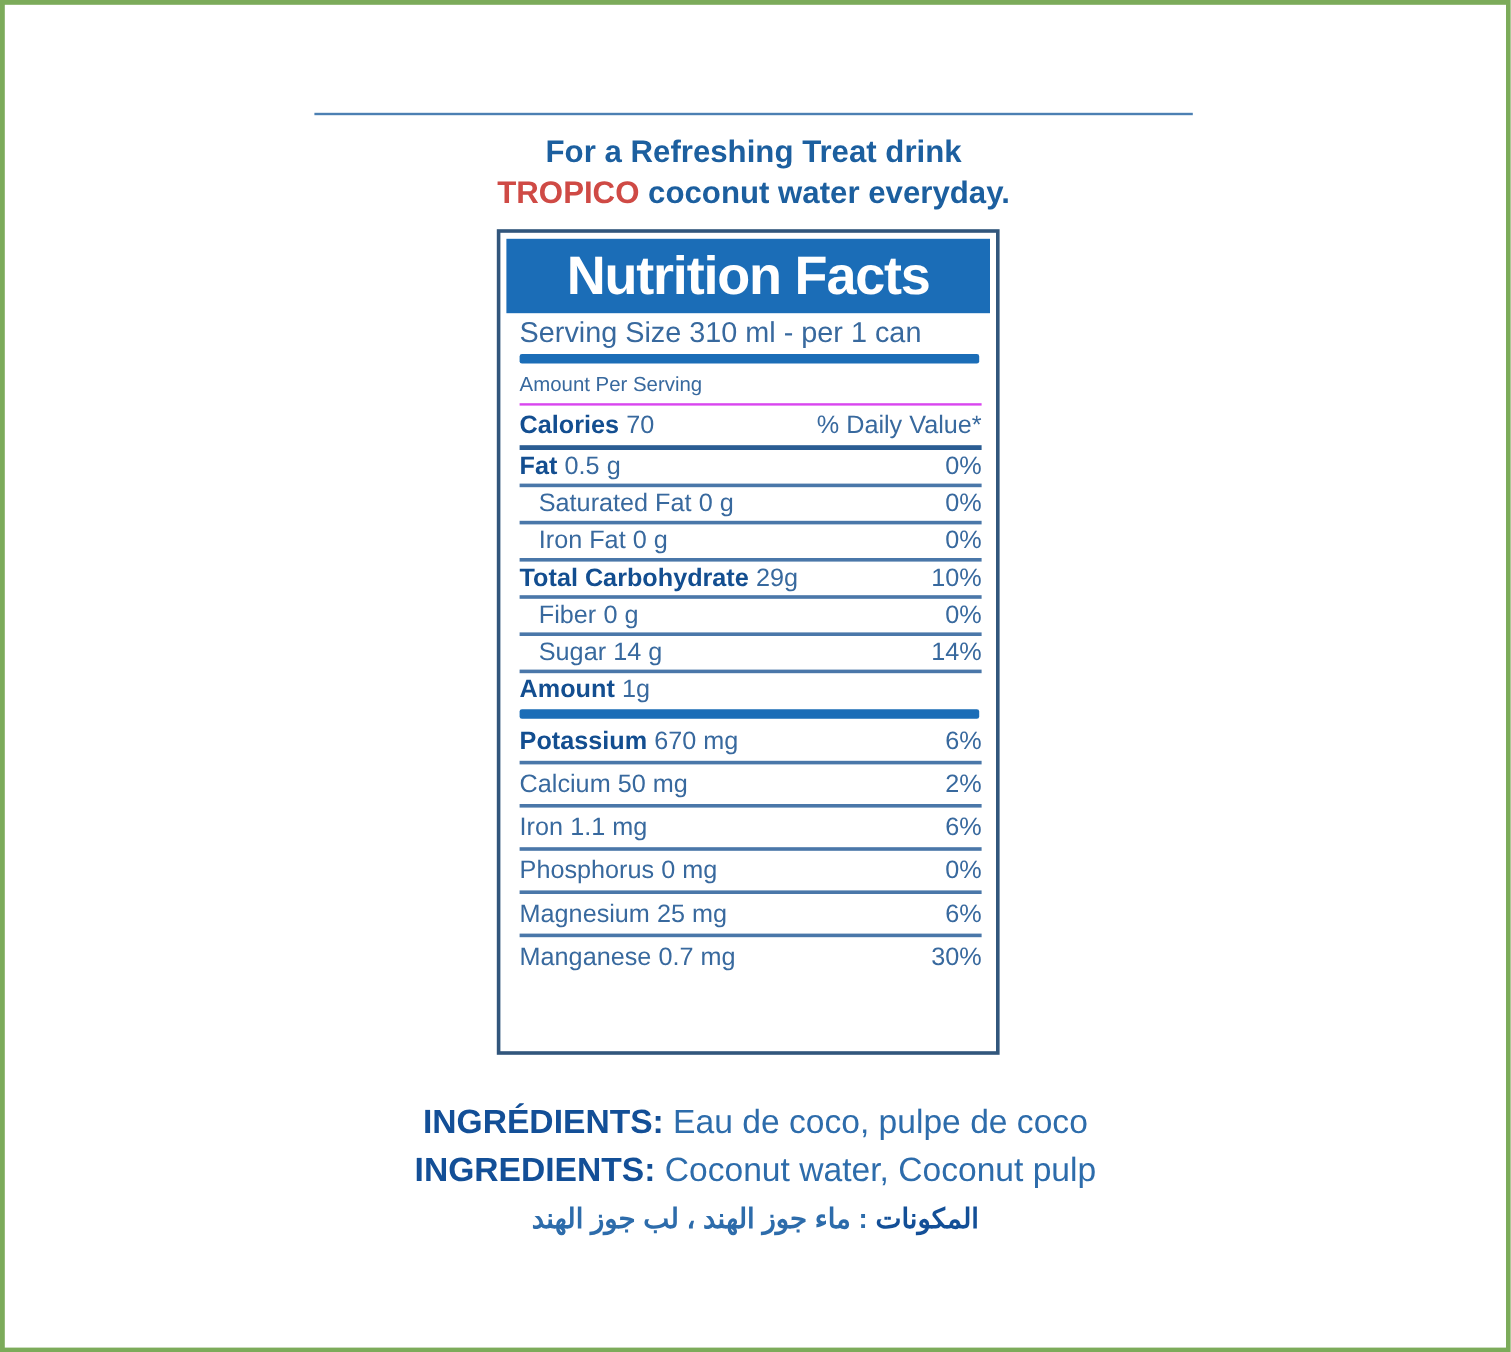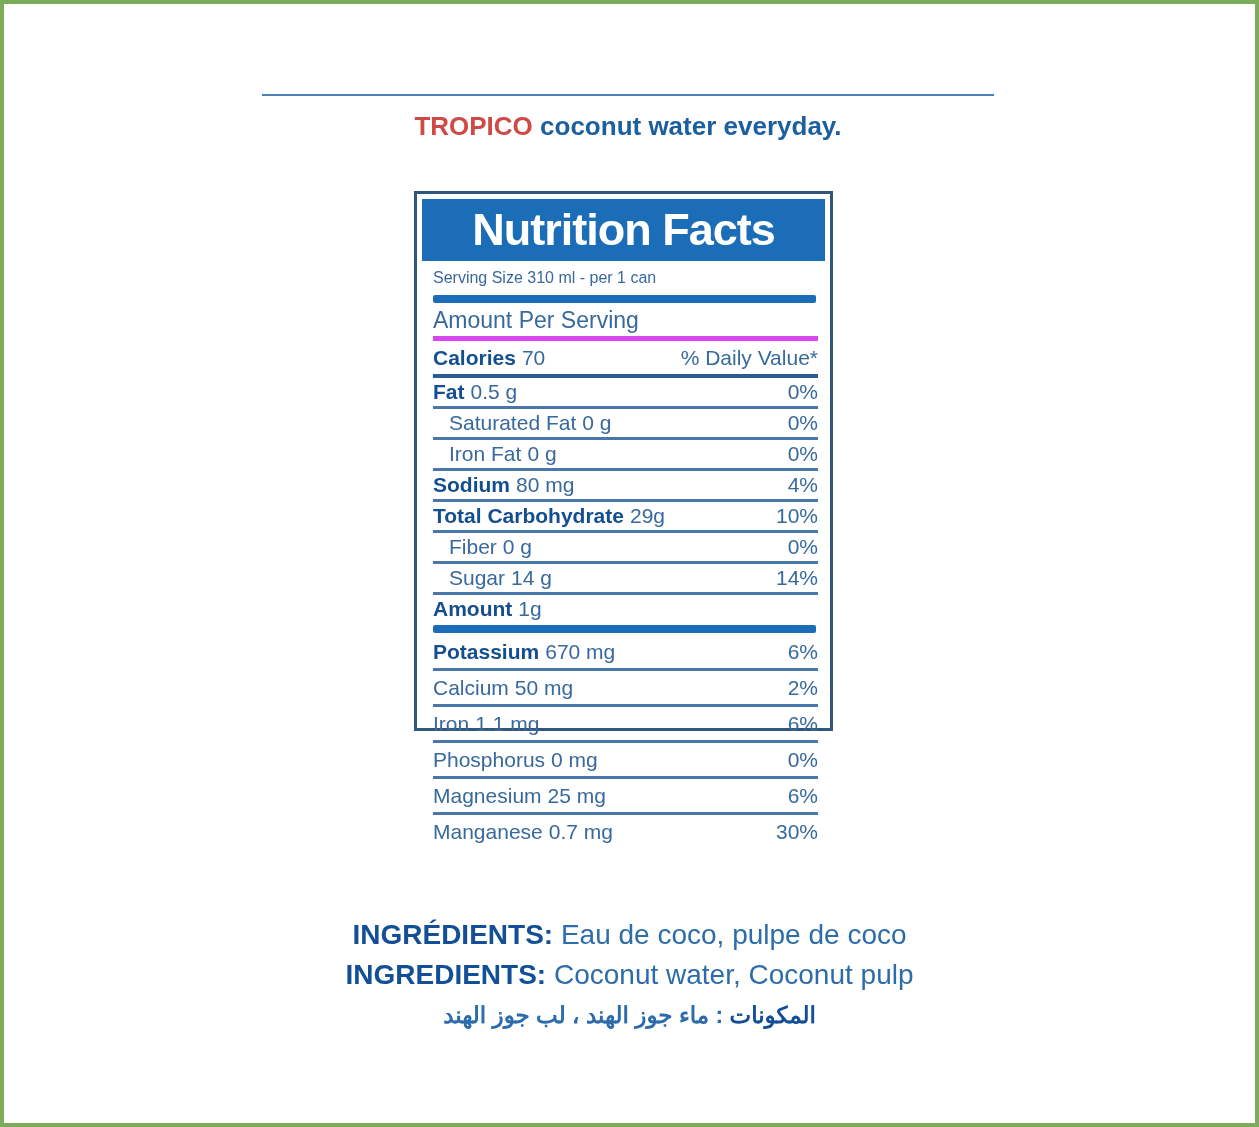--- a/index.html
+++ b/index.html
@@ -30,21 +30,21 @@
     font-weight: bold;
     font-size: 26px;
     line-height: 34px;
   }
   .brand-red { color: #cf4a45; }
 
   
   .nfbox {
     position: absolute;
     left: 410px; top: 187px;
-    width: 419px; height: 540px;
+    width: 419px; height: 688px;
     box-sizing: border-box;
     border: 3px solid #31567c;
     background: #ffffff;
   }
   .nfheader {
     margin: 5px 5px 0 5px;
     height: 62px;
     background: #1b6db7;
     color: #ffffff;
     display: flex;
@@ -57,34 +57,34 @@
   }
   .nfbody {
     padding: 0 12px 0 16px;
     color: #38699e;
     font-size: 21px;
   }
   .serving-row {
     height: 34px;
     display: flex;
     align-items: center;
-    font-size: 16px;
+    font-size: 24px;
   }
   .thickbar {
     height: 8px;
     margin: 0 2px 2px 0;
     background: #1b6db7;
     border-radius: 2px;
   }
   .aps-row {
     height: 31px;
     display: flex;
     align-items: center;
-    border-bottom: 5px solid #d946ef;
-    font-size: 23px;
+    border-bottom: 2px solid #d946ef;
+    font-size: 17px;
   }
   .cal-row {
     height: 33px;
     display: flex;
     align-items: center;
     justify-content: space-between;
     border-bottom: 4px solid #2a5d93;
   }
   .bold { font-weight: bold; color: #134e90; }
   .namt { margin-left: 6px; }
@@ -117,20 +117,21 @@
   .ing-ar { font-size: 23px; font-weight: 600; }
 </style>
 </head>
 <body>
 
 <div class="canvas">
 
   <div class="top-rule"></div>
 
   <div class="tagline">
+    <div>For a Refreshing Treat drink</div>
     <div><span class="brand-red">TROPICO</span><span> coconut water everyday.</span></div>
   </div>
 
   <div class="nfbox">
     <div class="nfheader">Nutrition Facts</div>
     <div class="nfbody">
       <div class="serving-row">Serving Size 310 ml - per 1 can</div>
       <div class="thickbar"></div>
       <div class="aps-row">Amount Per Serving</div>
       <div class="cal-row">
@@ -144,24 +145,20 @@
           </div>
           <div class="nrow indent">
             <span class="nleft"><span class="">Saturated Fat</span><span class="namt">0 g</span></span>
             <span class="ndv">0%</span>
           </div>
           <div class="nrow indent">
             <span class="nleft"><span class="">Iron Fat</span><span class="namt">0 g</span></span>
             <span class="ndv">0%</span>
           </div>
           <div class="nrow">
-            <span class="nleft"><span class="bold">Sodium</span><span class="namt">80 mg</span></span>
-            <span class="ndv">4%</span>
-          </div>
-          <div class="nrow">
             <span class="nleft"><span class="bold">Total Carbohydrate</span><span class="namt">29g</span></span>
             <span class="ndv">10%</span>
           </div>
           <div class="nrow indent">
             <span class="nleft"><span class="">Fiber</span><span class="namt">0 g</span></span>
             <span class="ndv">0%</span>
           </div>
           <div class="nrow indent">
             <span class="nleft"><span class="">Sugar</span><span class="namt">14 g</span></span>
             <span class="ndv">14%</span>

